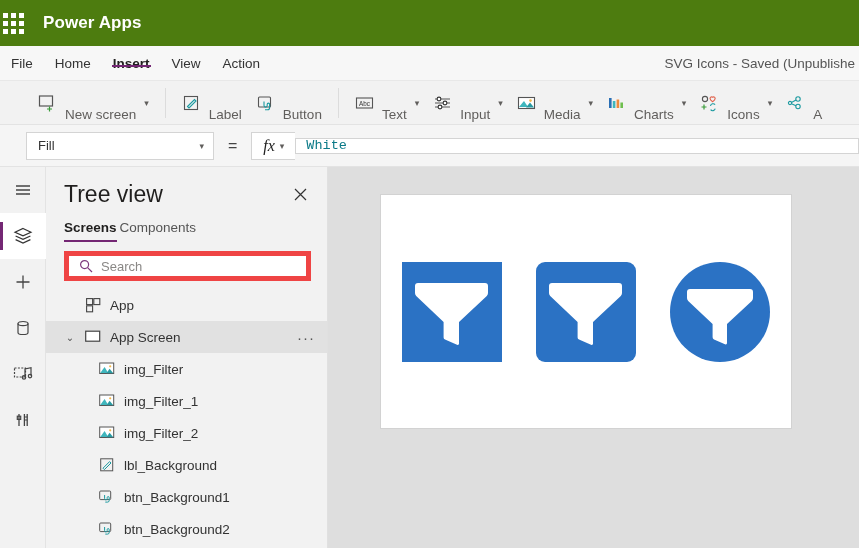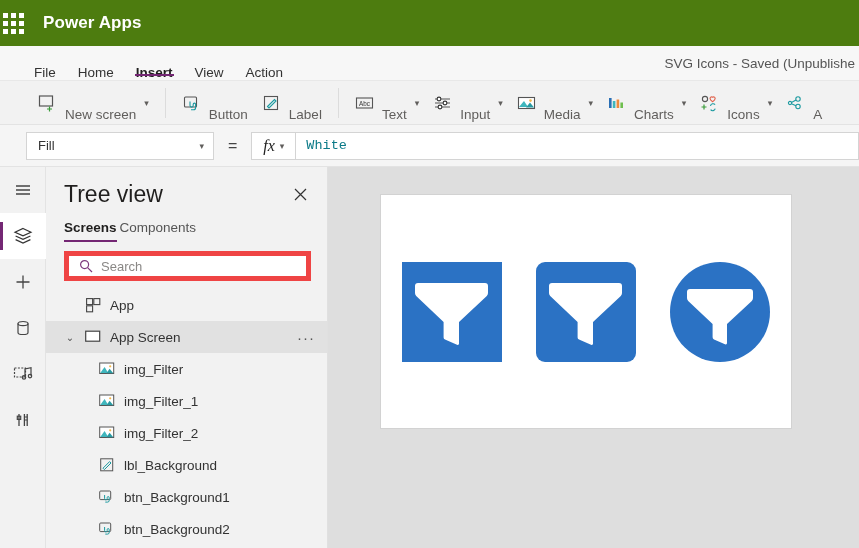--- a/index.html
+++ b/index.html
@@ -21,21 +21,21 @@
     gap: 3px; align-content: center; justify-content: center; cursor: pointer; }
   .waffle i { background: #ffffff; display: block; width: 5px; height: 5px; }
   .brand { color: #ffffff; font-size: 17px; font-weight: bold; margin-left: 17px; letter-spacing: .1px; }
 
   
   .menubar {
     height: 35px; flex: 0 0 35px; background: #f7f7f7;
     display: flex; align-items: stretch; border-bottom: 1px solid #e8e8e8;
     position: relative;
   }
-  .menu-items { display: flex; align-items: flex-end; padding-left: 23px; }
+  .menu-items { display: flex; align-items: center; }
   .menu-item {
     font-size: 13.5px; color: #333333; display: flex; align-items: center;
     padding: 0 11px; cursor: pointer; position: relative; white-space: nowrap;
   }
   .menu-item.active { color: #201f1e; font-weight: bold; }
   .menu-item.active::after {
     content: ""; position: absolute; left: 10px; right: 10px; bottom: 4px;
     height: 2px; background: #742774;
   }
   .doc-title {
@@ -71,21 +71,21 @@
     padding: 0 9px 0 11px; font-size: 13px; color: #333333; cursor: pointer;
   }
   .eq { font-size: 16px; color: #444444; padding: 0 14px; }
   .fx {
     height: 28px; min-width: 44px; background: #ffffff; border: 1px solid #d4d4d4;
     border-right: none; display: flex; align-items: center; justify-content: center;
     gap: 4px; cursor: pointer;
   }
   .fx-glyph { font-family: "Liberation Serif", serif; font-style: italic; font-size: 16px; color: #222222; }
   .formula-input {
-    flex: 1; height: 28px; background: #ffffff; border: 1px solid #d4d4d4;
+    flex: 1; height: 16px; background: #ffffff; border: 1px solid #d4d4d4;
     display: flex; align-items: center; padding-left: 10px;
     font-family: "Liberation Mono", monospace; font-size: 13.5px; color: #0b7a88;
   }
 
   
   .body { flex: 1; display: flex; min-height: 0; }
 
   
   .rail {
     width: 46px; flex: 0 0 46px; background: #f2f2f2;
@@ -197,31 +197,31 @@
         <span class="rib-label">New screen</span>
         <span class="chev">▾</span>
       </div>
     </div>
 
     <div class="rib-sep"></div>
 
     <div class="rib-group">
       <div class="rib-btn">
         <svg class="rib-ico" viewBox="0 0 20 18">
+          <rect x="2.5" y="2.5" width="13" height="13" fill="none" stroke="#555" stroke-width="1.1"></rect>
+          <path d="M5.5 12.5 L12.5 5.5 L14 7 L7 14 Z" fill="none" stroke="#1b9aa0" stroke-width="1.1"></path>
+        </svg>
+        <span class="rib-label">Label</span>
+      </div>
+      <div class="rib-btn">
+        <svg class="rib-ico" viewBox="0 0 20 18">
           <rect x="2.5" y="3" width="12" height="10" rx="1" fill="none" stroke="#555" stroke-width="1.1"></rect>
           <path d="M8 7.5 v4 a1.6 1.6 0 0 0 3.2 0 v-1.2 a1.2 1.2 0 0 1 2.4 0 v3.4 a2 2 0 0 1 -2 2 h-2.6" fill="none" stroke="#1b9aa0" stroke-width="1.1"></path>
         </svg>
         <span class="rib-label">Button</span>
-      </div>
-      <div class="rib-btn">
-        <svg class="rib-ico" viewBox="0 0 20 18">
-          <rect x="2.5" y="2.5" width="13" height="13" fill="none" stroke="#555" stroke-width="1.1"></rect>
-          <path d="M5.5 12.5 L12.5 5.5 L14 7 L7 14 Z" fill="none" stroke="#1b9aa0" stroke-width="1.1"></path>
-        </svg>
-        <span class="rib-label">Label</span>
       </div>
     </div>
 
     <div class="rib-sep"></div>
 
     <div class="rib-group">
       <div class="rib-btn">
         <svg class="rib-ico" viewBox="0 0 20 18">
           <rect x="1.5" y="4" width="16" height="10" fill="none" stroke="#555" stroke-width="1.1"></rect>
           <text x="9.5" y="11.6" font-size="6.3" font-family="Liberation Sans, sans-serif" fill="#333" text-anchor="middle">Abc</text>

